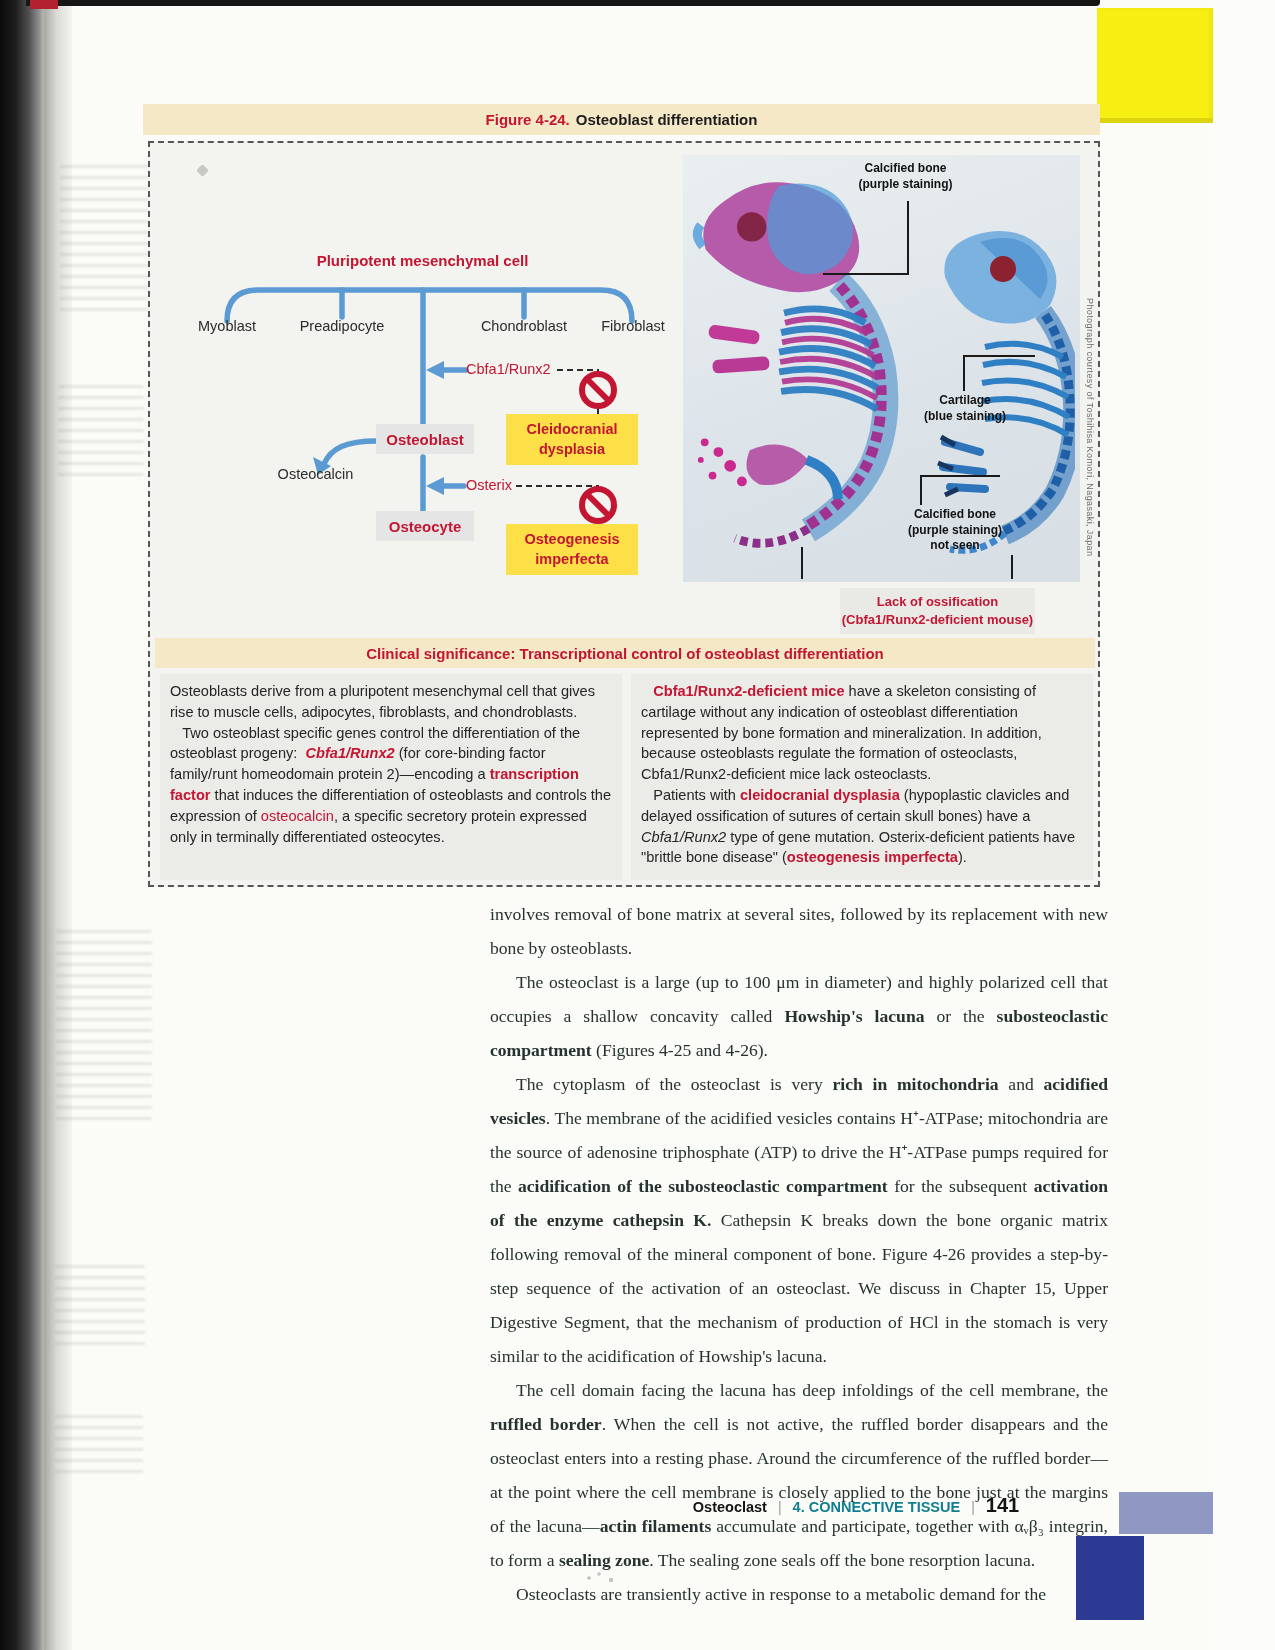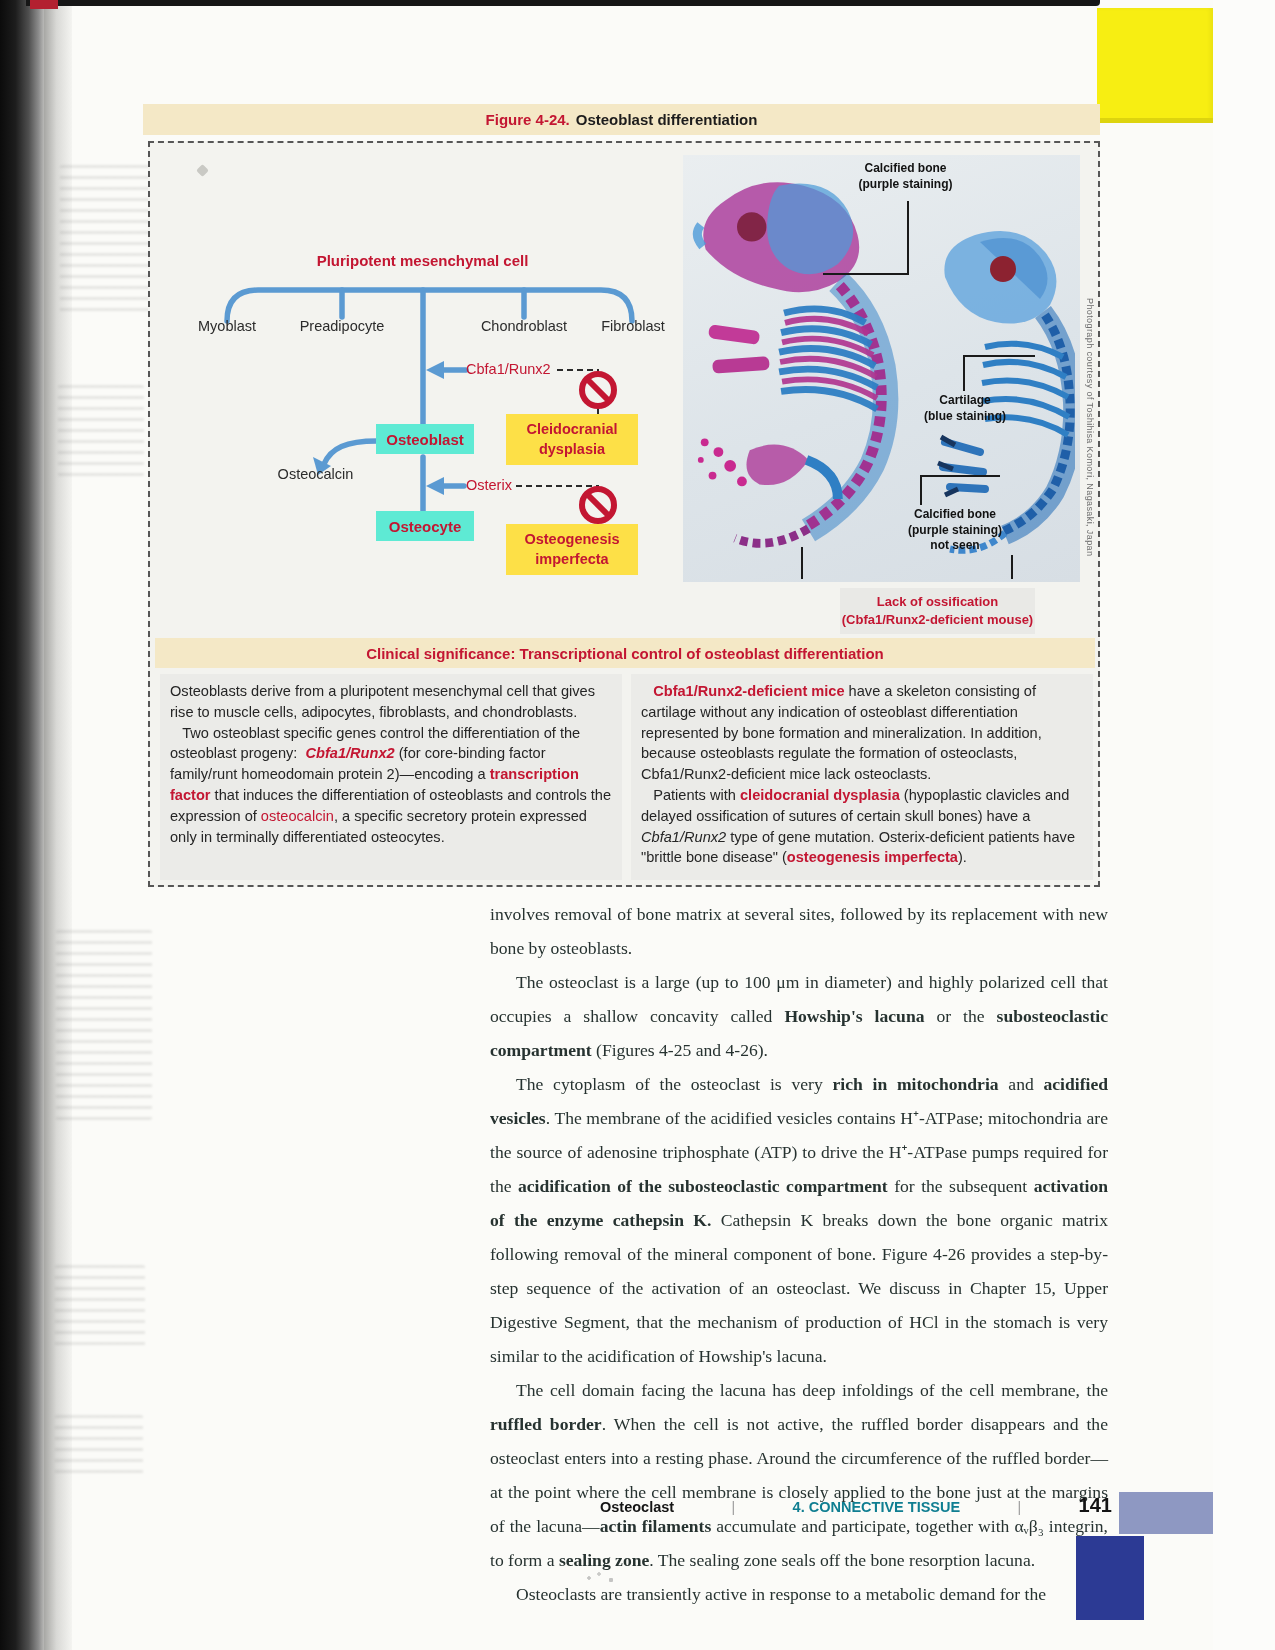--- a/index.html
+++ b/index.html
@@ -27,21 +27,21 @@
   
   .fig-titlebar{left:143px;top:104px;width:957px;height:31px;background:var(--cream);
     display:flex;align-items:center;justify-content:center;font-size:15px;font-weight:bold;color:#1c1c1c;}
   .fig-titlebar .r{color:var(--red);margin-right:6px;}
   .figbox{left:148px;top:141px;width:952px;height:746px;border:2px dashed #565656;background:#f3f3ef;box-sizing:border-box;}
   .mark{left:198px;top:166px;width:9px;height:9px;background:#c9c9c4;transform:rotate(45deg);border-radius:2px;}
   
   .dg-root{left:300px;top:252px;width:245px;text-align:center;font-weight:bold;font-size:15px;color:var(--red);}
   .dg-branch{top:318px;font-size:14.5px;color:#2b2b2b;text-align:center;}
   .dg-factor{font-size:14.5px;color:var(--red);}
-  .dg-cellbox{width:98px;height:30px;background:#5eead4;color:var(--red);font-weight:bold;font-size:15px;
+  .dg-cellbox{width:98px;height:30px;background:#e5e5e5;color:var(--red);font-weight:bold;font-size:15px;
     display:flex;align-items:center;justify-content:center;}
   .dg-disease{width:132px;background:#fde047;color:var(--red);font-weight:bold;font-size:14.5px;
     text-align:center;white-space:pre-line;line-height:1.35;padding:6px 0;}
   .dg-plain{font-size:14.5px;color:#2b2b2b;text-align:center;}
   
   .photo{left:683px;top:155px;width:397px;height:427px;
     background:linear-gradient(160deg,#eaeef0 0%,#dde4e9 55%,#d7dee4 100%);}
   .ph-label{position:absolute;text-align:center;font-weight:bold;font-size:12px;color:#111;
     white-space:pre-line;line-height:1.3;}
   .ln{position:absolute;background:#1a1a1a;}
@@ -53,21 +53,21 @@
     display:flex;align-items:center;justify-content:center;font-size:15px;font-weight:bold;color:var(--red);text-align:center;}
   .clin-col{top:674px;width:462px;height:206px;background:#ebebe8;box-sizing:border-box;padding:7px 10px;
     font-size:14.6px;line-height:20.8px;color:#252525;white-space:pre-wrap;}
   .clin-col .r{color:var(--red);} .b{font-weight:bold;} .i{font-style:italic;} .r{color:var(--red);}
   
   .bodytext{left:490px;top:897px;width:618px;font-family:"Liberation Serif",serif;
     font-size:17.6px;line-height:34px;color:#263230;}
   .bpara{text-align:justify;}
   .bpara.ind{text-indent:26px;}
   
-  .footer{left:600px;top:1494px;width:512px;display:flex;justify-content:space-between;align-items:baseline;gap:11px;}
+  .footer{left:600px;top:1494px;width:512px;display:flex;justify-content:center;align-items:baseline;gap:11px;}
   .f-sec{font-size:14.5px;font-weight:bold;color:#141414;}
   .f-sep{font-size:14px;color:#9a9a9a;}
   .f-chap{font-size:14.5px;font-weight:bold;color:var(--teal);}
   .f-num{font-size:20px;font-weight:bold;color:#141414;}
   .tab-slate{left:1119px;top:1492px;width:94px;height:42px;background:#8e98c2;}
   .tab-navy{left:1076px;top:1536px;width:68px;height:84px;background:#2c3a94;}
 </style>
 </head>
 <body>
 

